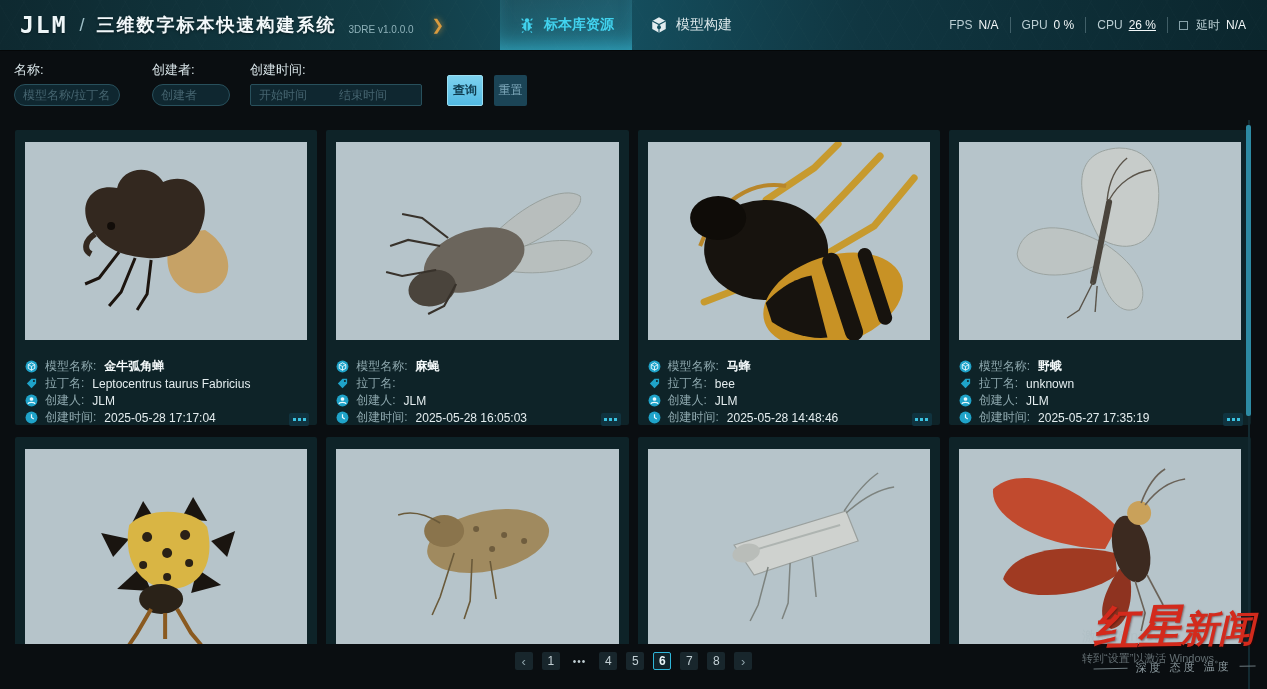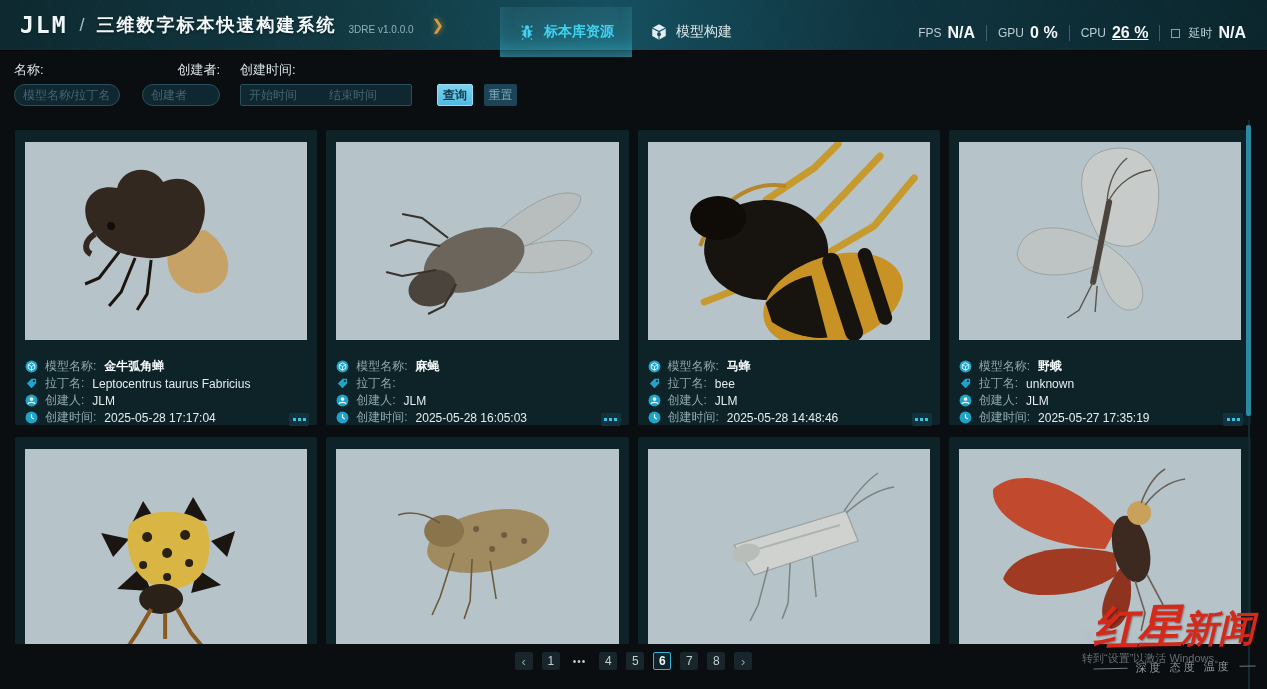--- a/index.html
+++ b/index.html
@@ -14,49 +14,49 @@
   .header::before { content:""; position:absolute; inset:0; opacity:.25;
     background:repeating-linear-gradient(60deg, rgba(255,255,255,.04) 0 1px, transparent 1px 22px),
                repeating-linear-gradient(-60deg, rgba(255,255,255,.04) 0 1px, transparent 1px 22px); }
   .brand { position:absolute; left:20px; top:0; height:50px; display:flex; align-items:center; gap:12px; z-index:2; }
   .logo { color:#eef6f8; font-family:"DejaVu Sans Mono","Liberation Mono",monospace; font-weight:bold; font-size:23px; letter-spacing:2px; text-shadow:0 1px 2px rgba(0,0,0,.4); }
   .brand-sep { color:#9fc0c8; font-size:18px; font-weight:300; }
   .app-title { color:#f2f8fa; font-size:18px; font-weight:bold; letter-spacing:2px; text-shadow:0 1px 3px rgba(0,0,0,.5); }
   .app-version { color:#8fb2ba; font-size:10px; margin-top:8px; }
   .brand-arrow { color:#d99b3f; font-size:15px; margin-left:6px; text-shadow:0 0 6px rgba(217,155,63,.8); }
 
-  .tabs { position:absolute; left:500px; top:7px; height:44px; display:flex; z-index:2; }
+  .tabs { position:absolute; left:500px; top:0; height:44px; display:flex; z-index:2; }
   .tab { height:50px; display:flex; align-items:center; gap:8px; padding:0 18px; cursor:pointer; }
   .tab .tab-label { font-size:14px; color:#dce8eb; }
   .tab.active { background:linear-gradient(180deg, rgba(120,200,220,.10), rgba(64,208,238,.22));
     box-shadow:inset 0 -14px 20px -10px rgba(64,208,238,.55); }
   .tab.active .tab-label { color:#41d2ee; font-weight:bold; }
   .tab-icon { width:18px; height:18px; display:block; }
 
-  .stats { position:absolute; right:10px; top:8px; height:50px; display:flex; align-items:center; z-index:2; }
+  .stats { position:absolute; right:10px; top:0; height:50px; display:flex; align-items:center; z-index:2; }
   .stat { display:flex; align-items:center; gap:6px; padding:0 11px; height:16px; }
   .stat + .stat { border-left:1px solid rgba(160,190,198,.35); }
   .stat .lbl { color:#b9cdd2; font-size:12px; }
-  .stat .val { color:#f2f7f8; font-size:16px; font-weight:bold; }
+  .stat .val { color:#f2f7f8; font-size:12px; font-weight:normal; }
   .stat .val.ul { text-decoration:underline; }
   .latency-box { width:9px; height:9px; border:1px solid #86a2aa; display:inline-block; margin-right:2px; }
 
   
   .filterbar { position:absolute; top:60px; left:14px; right:0; height:46px; display:flex; align-items:flex-end; }
   .fgroup { display:flex; flex-direction:column; gap:5px; }
   .flabel { color:#d8e4e8; font-size:13px; }
   .fin { background:#0f2730; border:1px solid #28505c; border-radius:11px; height:22px; color:#cfe0e5; font-size:12px; padding:0 8px; outline:none; font-family:inherit; }
   .fin::placeholder { color:#45646f; }
   .g-name .fin { width:106px; }
-  .g-creator { margin-left:22px;align-items:flex-end; }
+  .g-creator { margin-left:32px; }
   .g-creator .fin { width:78px; }
   .g-time { margin-left:20px; }
   .daterange { width:172px; height:22px; background:#0f2730; border:1px solid #28505c; border-radius:2px; display:flex; align-items:center; }
   .daterange .fin { border:none; background:transparent; height:20px; width:80px; }
-  .fbtn { height:22px; border:none; border-radius:2px; font-size:12px; cursor:pointer; font-family:inherit; }
+  .fbtn { height:31px; border:none; border-radius:2px; font-size:12px; cursor:pointer; font-family:inherit; }
   .btn-query { margin-left:25px; width:36px; background:linear-gradient(180deg,#7dd2ef,#52b9e2); color:#0e3a4d; font-weight:bold; border:1px solid #9adef2; }
   .btn-reset { margin-left:11px; width:33px; background:#1b4456; color:#7fa9bc; }
 
   
   .grid { position:absolute; top:130px; left:15px; width:1236px; display:grid; grid-template-columns:repeat(4,1fr); gap:12px 9px; }
   .card { background:#0e2328; border-radius:2px; height:295px; position:relative; cursor:pointer; }
   .photo { margin:12px 10px 0; height:198px; background:#b6c4ca; overflow:hidden; position:relative; }
   .photo svg { position:absolute; inset:0; width:100%; height:100%; }
   .meta { padding:18px 10px 8px; position:relative; }
   .mrow { display:flex; align-items:center; gap:7px; height:17px; }

